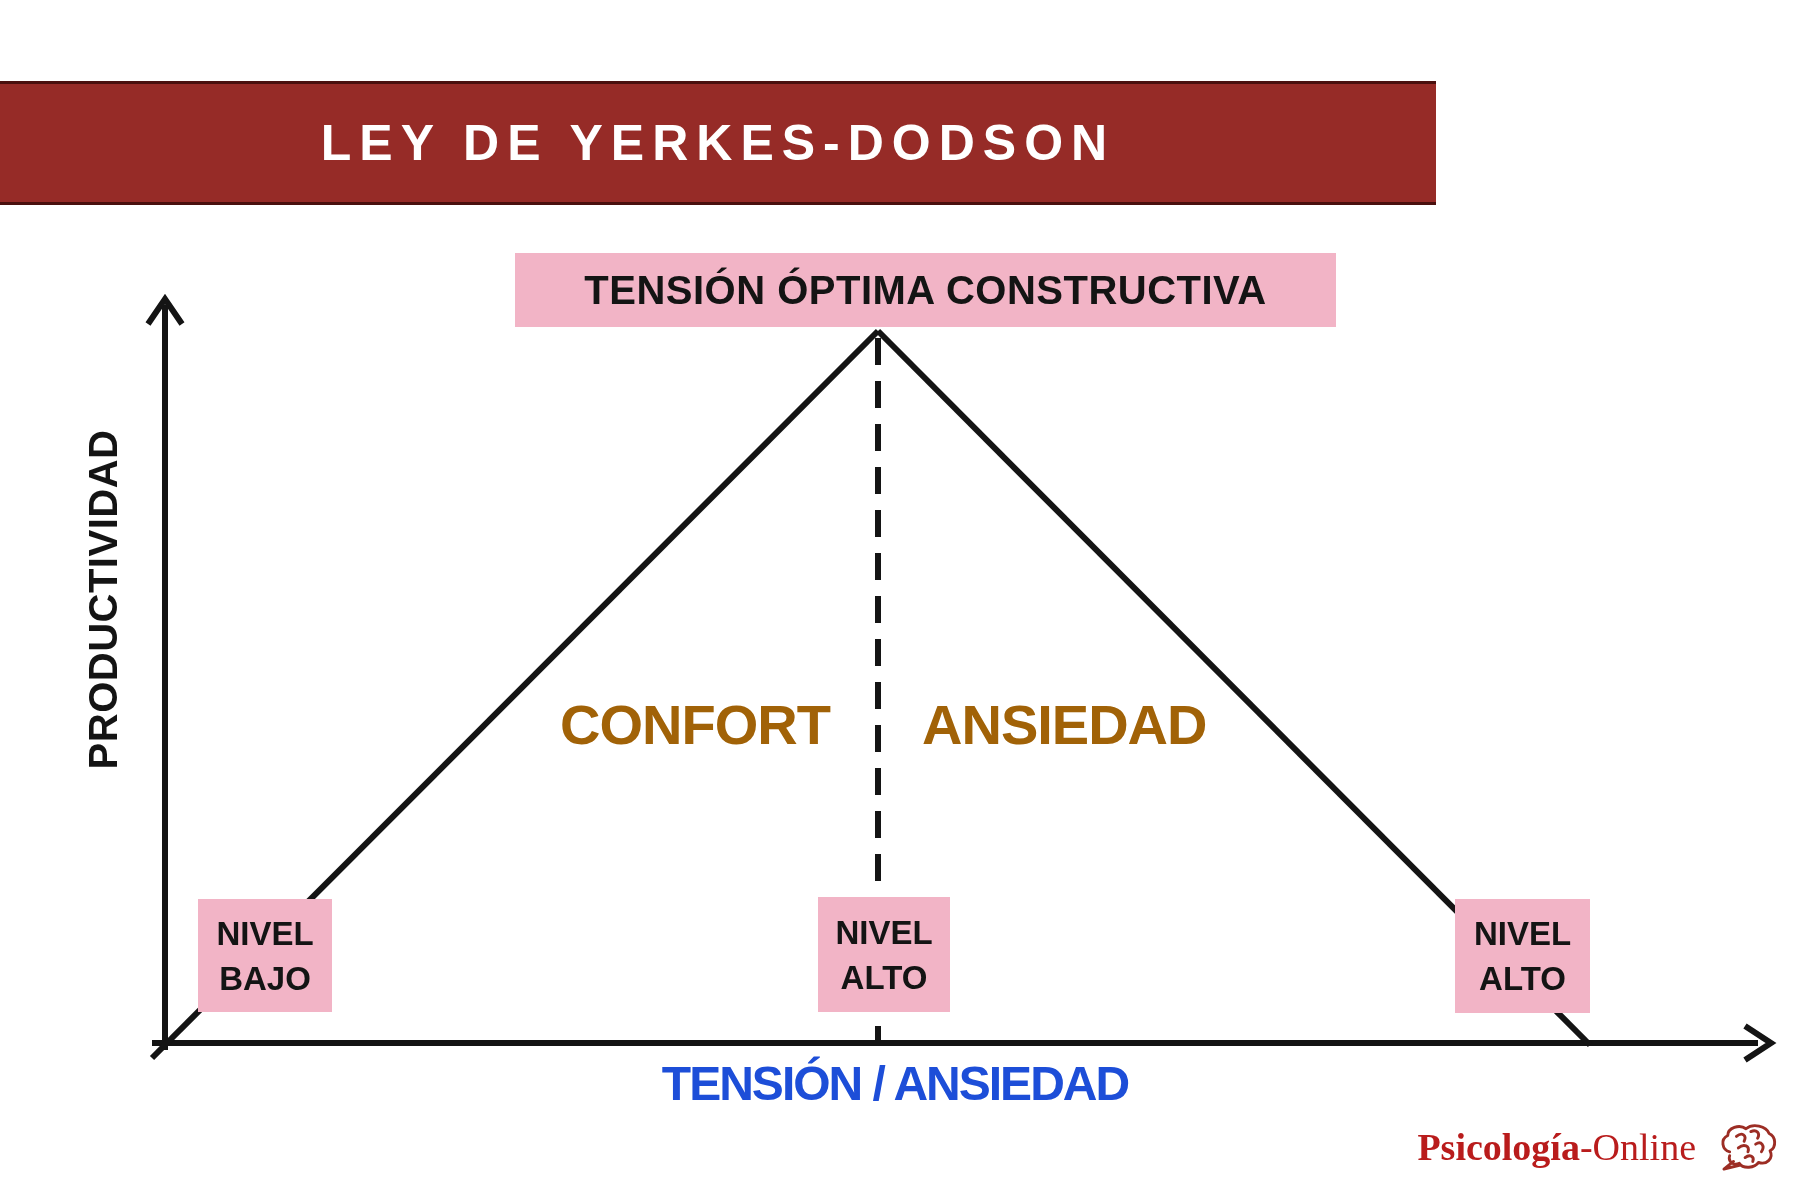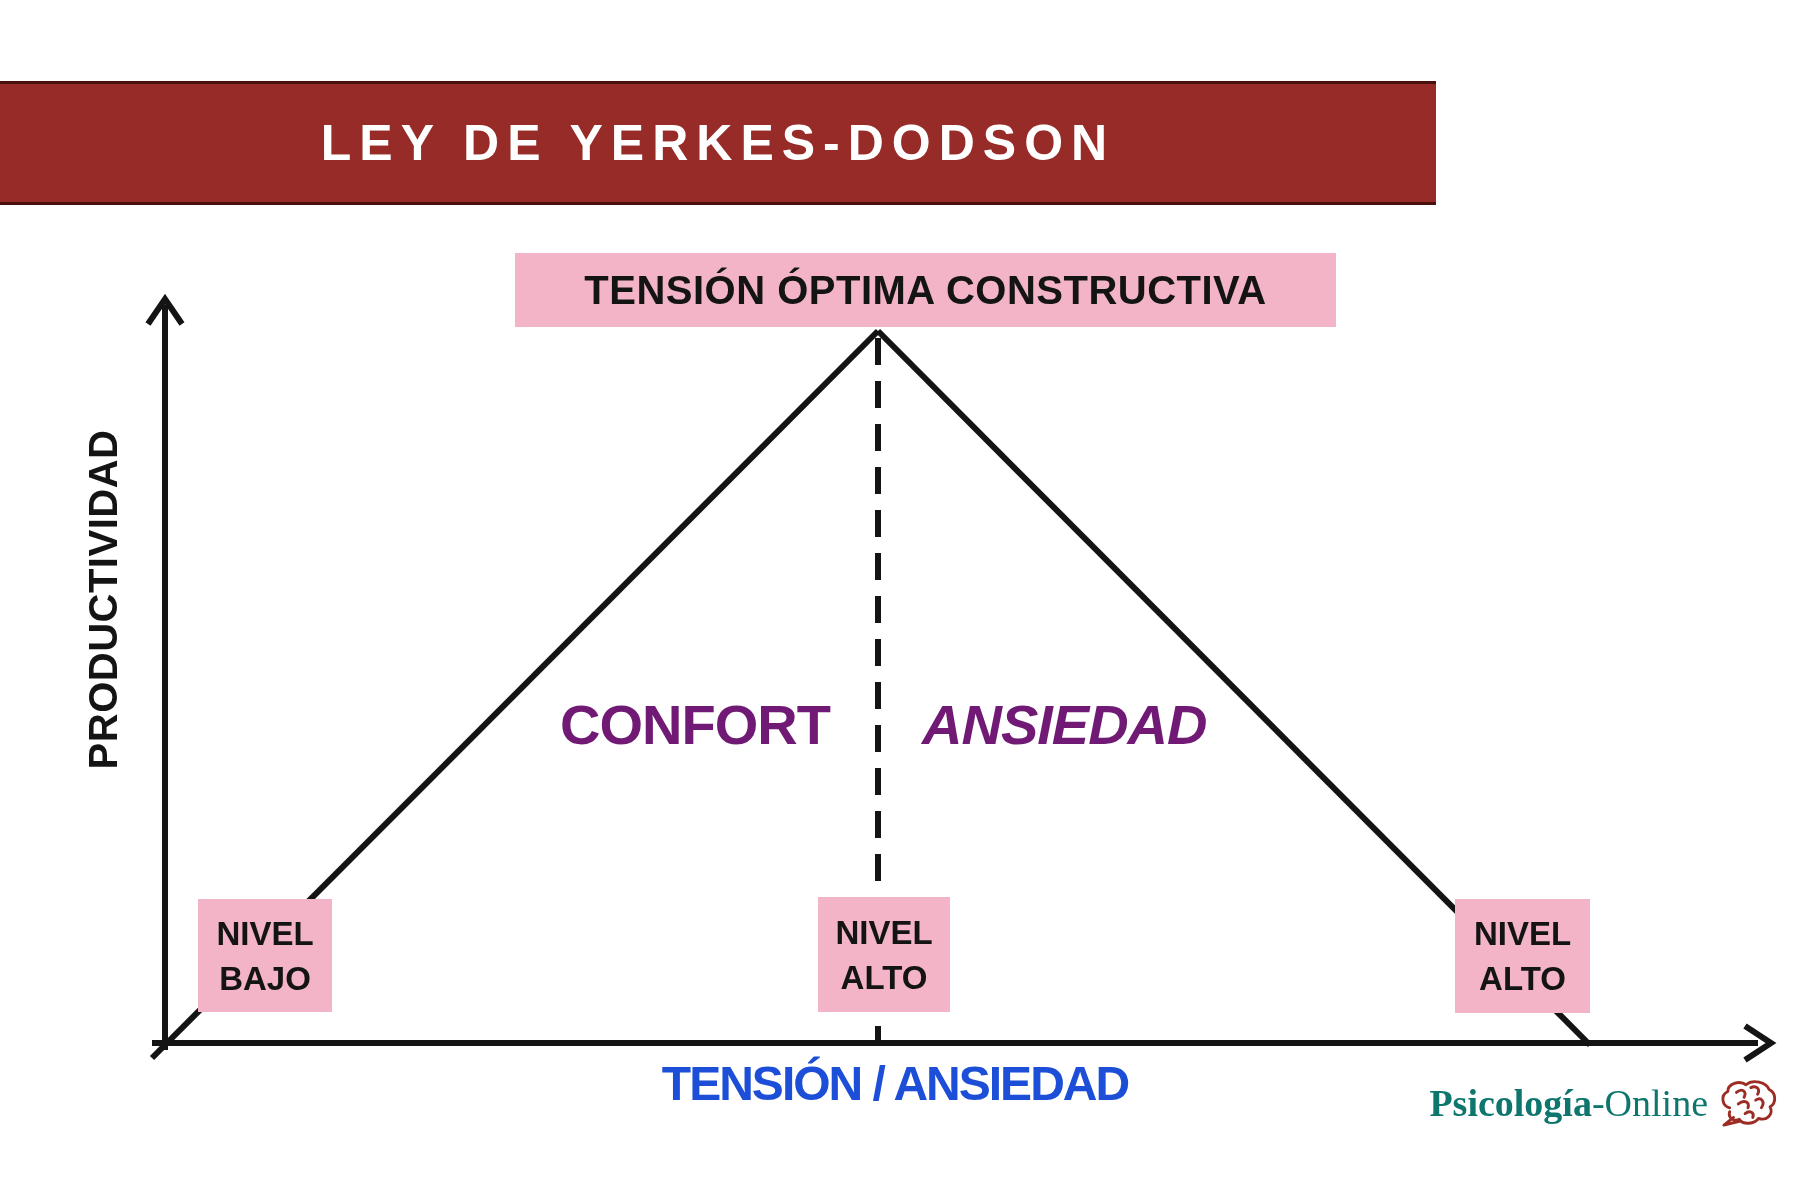--- a/index.html
+++ b/index.html
@@ -23,39 +23,39 @@
     position:absolute;background:#f2b4c6;color:#141414;font-weight:700;
     display:flex;align-items:center;justify-content:center;box-sizing:border-box;
   }
   .top-box{left:515px;top:253px;width:821px;height:74px;font-size:40px;letter-spacing:0.5px;white-space:nowrap;}
   .level{flex-direction:column;gap:12px;font-size:33px;line-height:1;}
   .level-bajo{left:198px;top:899px;width:134px;height:113px;}
   .level-medio{left:818px;top:897px;width:132px;height:115px;}
   .level-alto{left:1455px;top:899px;width:135px;height:114px;}
   
   .zone{
-    position:absolute;color:#701a75;font-weight:700;font-size:56px;
+    position:absolute;color:#a16207;font-weight:700;font-size:56px;
     letter-spacing:-1px;white-space:nowrap;
   }
   .zone-confort{left:560px;top:692px;}
-  .zone-ansiedad{left:922px;top:692px;font-style:italic;}
+  .zone-ansiedad{left:922px;top:692px;}
   
   .ylabel{
     position:absolute;left:-70px;top:577px;width:346px;text-align:center;
     transform:rotate(-90deg);transform-origin:center;
     font-size:40px;font-weight:700;color:#141414;letter-spacing:0.5px;white-space:nowrap;
   }
   .xlabel{
     position:absolute;left:595px;top:1056px;width:600px;text-align:center;
     font-size:48px;font-weight:700;color:#1d4ed8;letter-spacing:-2px;white-space:nowrap;
   }
   
   .logo{
-    position:absolute;top:1078px;right:22px;display:flex;align-items:center;gap:8px;
-    font-family:"Liberation Serif", serif;color:#0f766e;font-size:38px;white-space:nowrap;
+    position:absolute;top:1122px;right:22px;display:flex;align-items:center;gap:20px;
+    font-family:"Liberation Serif", serif;color:#b91c1c;font-size:38px;white-space:nowrap;
   }
   .logo .bold{font-weight:700;}
   .logo .regular{font-weight:400;}
   .brain{width:62px;height:50px;}
 </style>
 </head>
 <body>
 
 <svg class="canvas" viewBox="0 0 1800 1200" xmlns="http://www.w3.org/2000/svg">
   <g stroke="#141414" stroke-width="6" fill="none">

